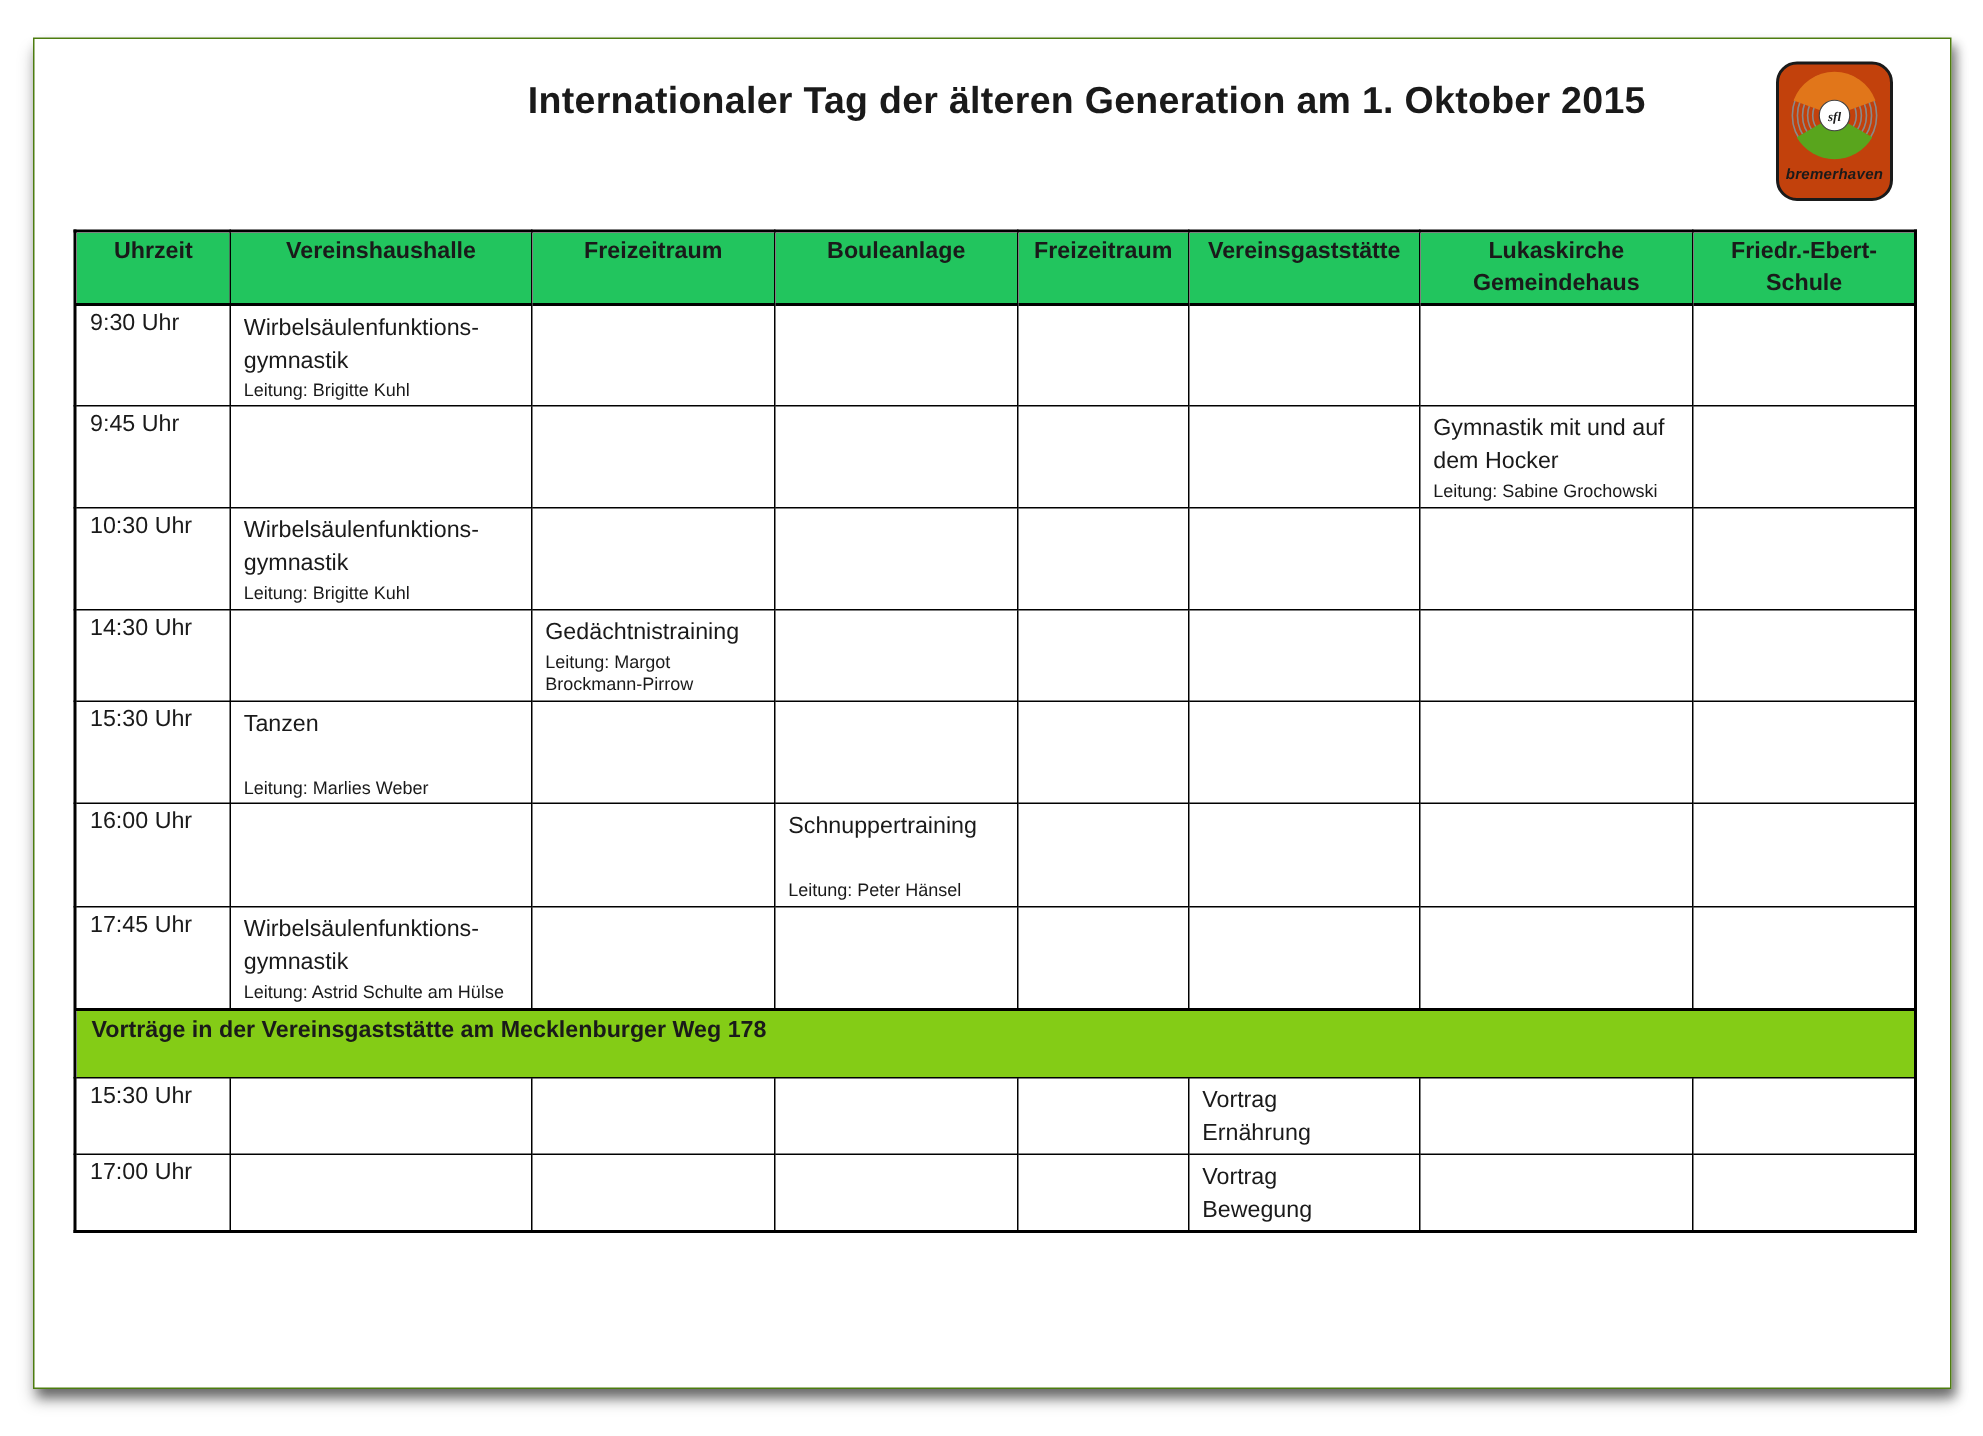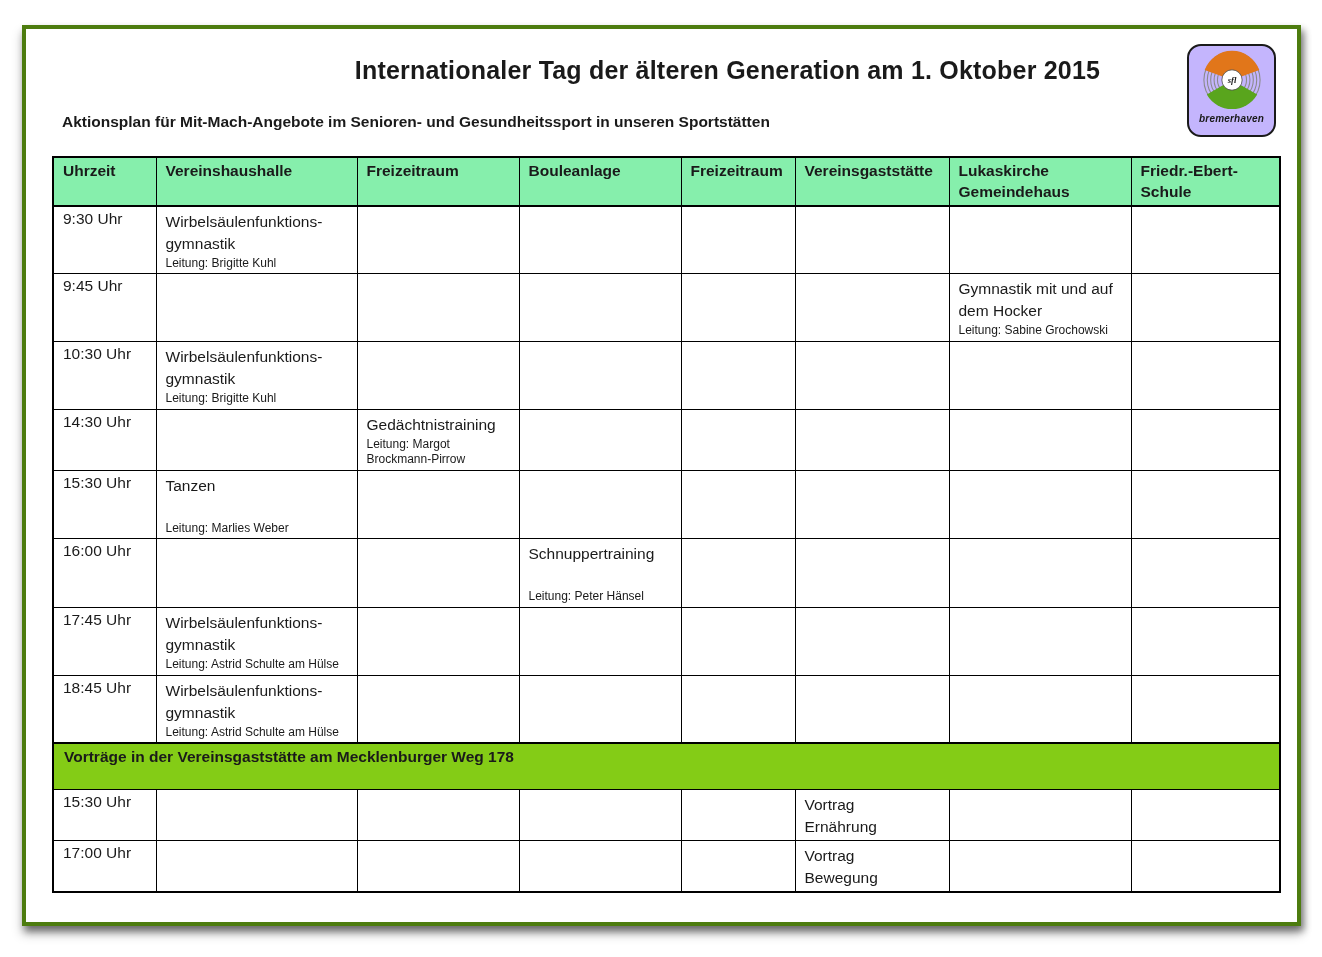--- a/index.html
+++ b/index.html
@@ -12,21 +12,21 @@
     font-family: "Liberation Sans", sans-serif;
     color: #1a1a1a;
   }
   .page {
     position: absolute;
     left: 22px;
     top: 25px;
     width: 1279px;
     height: 901px;
     background: #ffffff;
-    border: 4px solid #4d7c0f;
+    border: 1px solid #4d7c0f;
     box-shadow: 3px 5px 7px rgba(0,0,0,0.45), 0 8px 10px rgba(0,0,0,0.25);
     box-sizing: border-box;
     padding-left: 40px;
   }
   .doc-title {
     position: absolute;
     left: 124px;
     top: 27px;
     width: 1155px;
     text-align: center;
@@ -38,26 +38,26 @@
     position: absolute;
     left: 36px;
     top: 84px;
     font-size: 15.5px;
     font-weight: bold;
   }
   .logo-badge {
     position: absolute;
     left: 1161px;
     top: 15px;
-    width: 89px;
+    width: 78px;
     height: 93px;
     border: 2px solid #1a1a1a;
     border-radius: 14px;
     box-sizing: border-box;
-    background: #c4b5fd;
+    background: #c2410c;
     text-align: center;
   }
   .logo-badge svg { margin-top: 3px; }
   .logo-caption {
     font-size: 10px;
     font-weight: bold;
     font-style: italic;
     margin-top: -2px;
     letter-spacing: 0.2px;
   }
@@ -71,22 +71,22 @@
     border: 2px solid #000;
   }
   table.schedule th, table.schedule td {
     border: 1px solid #000;
     vertical-align: top;
     padding: 3px 8px 2px 9px;
     overflow: hidden;
   }
   table.schedule thead tr { height: 48px; }
   table.schedule th {
-    background: #86efac;
-    text-align: left;
+    background: #22c55e;
+    text-align: center;
     font-size: 15.5px;
     font-weight: bold;
     border-bottom: 2px solid #000;
     line-height: 1.35;
   }
   td.time {
     font-size: 15.5px;
     padding-top: 5px;
   }
   .cell-title {
@@ -113,21 +113,20 @@
     border-bottom: 1px solid #000;
   }
 </style>
 </head>
 <body>
 
 <div class="page">
 
   <div class="doc-title">Internationaler Tag der älteren Generation am 1. Oktober 2015</div>
 
-  <div class="doc-subtitle">Aktionsplan für Mit-Mach-Angebote im Senioren- und Gesundheitssport in unseren Sportstätten</div>
 
   <div class="logo-badge">
     <svg viewBox="0 0 64 64" width="62" height="62">
       <g fill="none" stroke="#8a8a8a" stroke-width="1.1">
         <circle cx="32" cy="32" r="29"></circle>
         <circle cx="32" cy="32" r="25.5"></circle>
         <circle cx="32" cy="32" r="22"></circle>
         <circle cx="32" cy="32" r="18.5"></circle>
         <circle cx="32" cy="32" r="15"></circle>
       </g>
@@ -249,33 +248,20 @@
             <div class="cell-title">Wirbelsäulenfunktions-gymnastik</div>
             <div class="cell-leader">Leitung: Astrid Schulte am Hülse</div>
           </td>
           <td></td>
           <td></td>
           <td></td>
           <td></td>
           <td></td>
           <td></td>
         </tr>
-        <tr style="height: 62px;">
-          <td class="time">18:45 Uhr</td>
-          <td>
-            <div class="cell-title">Wirbelsäulenfunktions-gymnastik</div>
-            <div class="cell-leader">Leitung: Astrid Schulte am Hülse</div>
-          </td>
-          <td></td>
-          <td></td>
-          <td></td>
-          <td></td>
-          <td></td>
-          <td></td>
-        </tr>
       </tbody>
     <tbody>
       <tr class="band">
         <td colspan="8">Vorträge in der Vereinsgaststätte am Mecklenburger Weg 178</td>
       </tr>
     </tbody>
     <tbody id="section-body">
         <tr style="height: 47px;">
           <td class="time">15:30 Uhr</td>
           <td></td>

